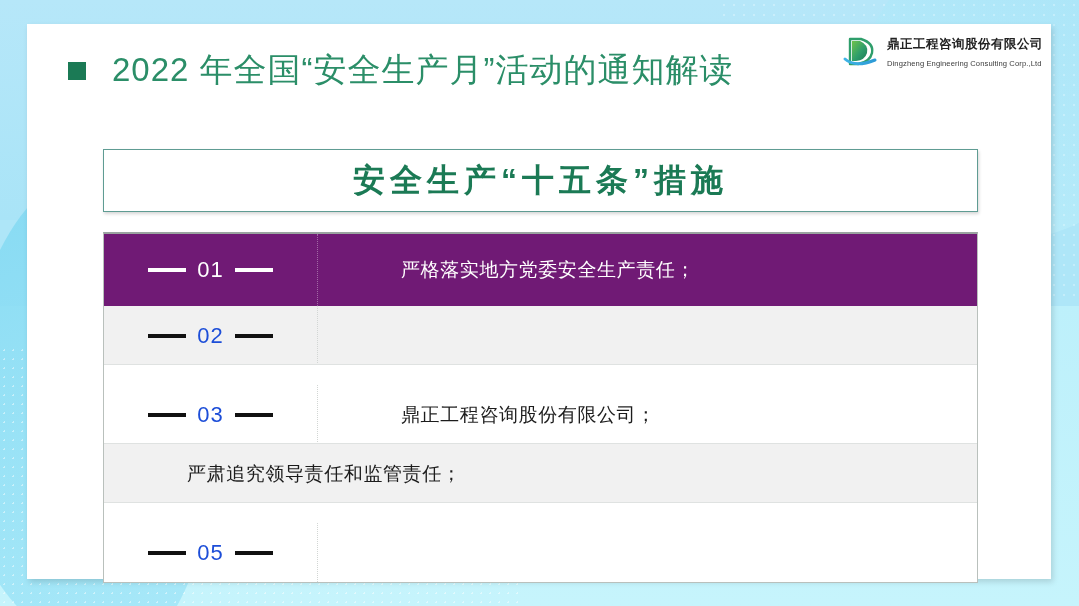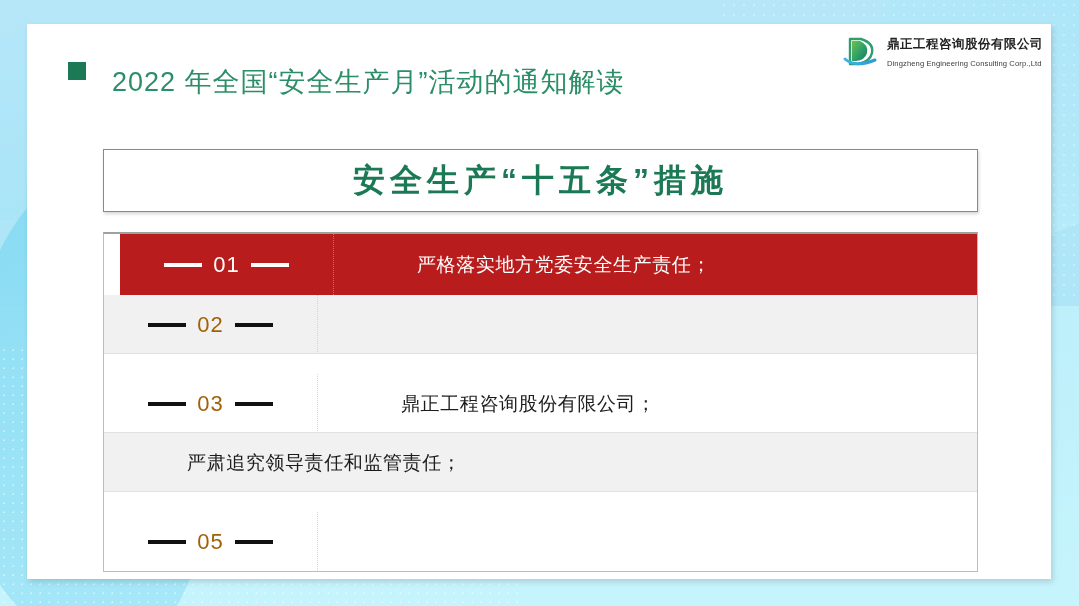--- a/index.html
+++ b/index.html
@@ -80,22 +80,22 @@
     width: 100%; height: 92px;
   }
   #header-bullet {
     position: absolute;
     left: 41px; top: 38px;
     width: 18px; height: 18px;
     background: #1b7a55;
   }
   #header-title {
     position: absolute;
-    left: 85px; top: 38px;
-    font-size: 27px;
+    left: 85px; top: 26px;
+    font-size: 33px;
     line-height: 40px;
     color: #2b8e68;
     letter-spacing: 1px;
     white-space: nowrap;
   }
 
   
   #logo-block {
     position: absolute;
     right: 8px; top: 11px;
@@ -151,23 +151,22 @@
   }
   .measure-row {
     display: flex;
     align-items: center;
     height: 59px;
     position: relative;
   }
   .measure-row.alt { background: #f1f1f1; }
   .measure-row.plain { background: #ffffff; margin-top: 20px; }
   .measure-row.highlight {
-    background: #b91c1c;
-    height: 61px;
-    margin-left: 16px;
+    background: #701a75;
+    height: 72px;
   }
   .measure-row.alt::after,
   .measure-row.plain::after {
     content: "";
     position: absolute;
     left: 0; bottom: 0;
     width: 100%;
     height: 1px;
     background: #dfe2e1;
   }
@@ -187,21 +186,21 @@
     border-right: 1px dotted rgba(255,255,255,.35);
   }
   .num-dash {
     display: block;
     width: 38px; height: 4px;
     background: #111111;
   }
   .measure-row.highlight .num-dash { background: #ffffff; }
   .measure-num {
     font-size: 22px;
-    color: #a16207;
+    color: #1d4ed8;
     letter-spacing: 1px;
   }
   .measure-row.highlight .measure-num { color: #ffffff; }
 
   .measure-text-cell {
     flex: 1;
     padding-left: 83px;
     font-size: 19px;
     color: #1c1c1c;
     letter-spacing: .6px;

